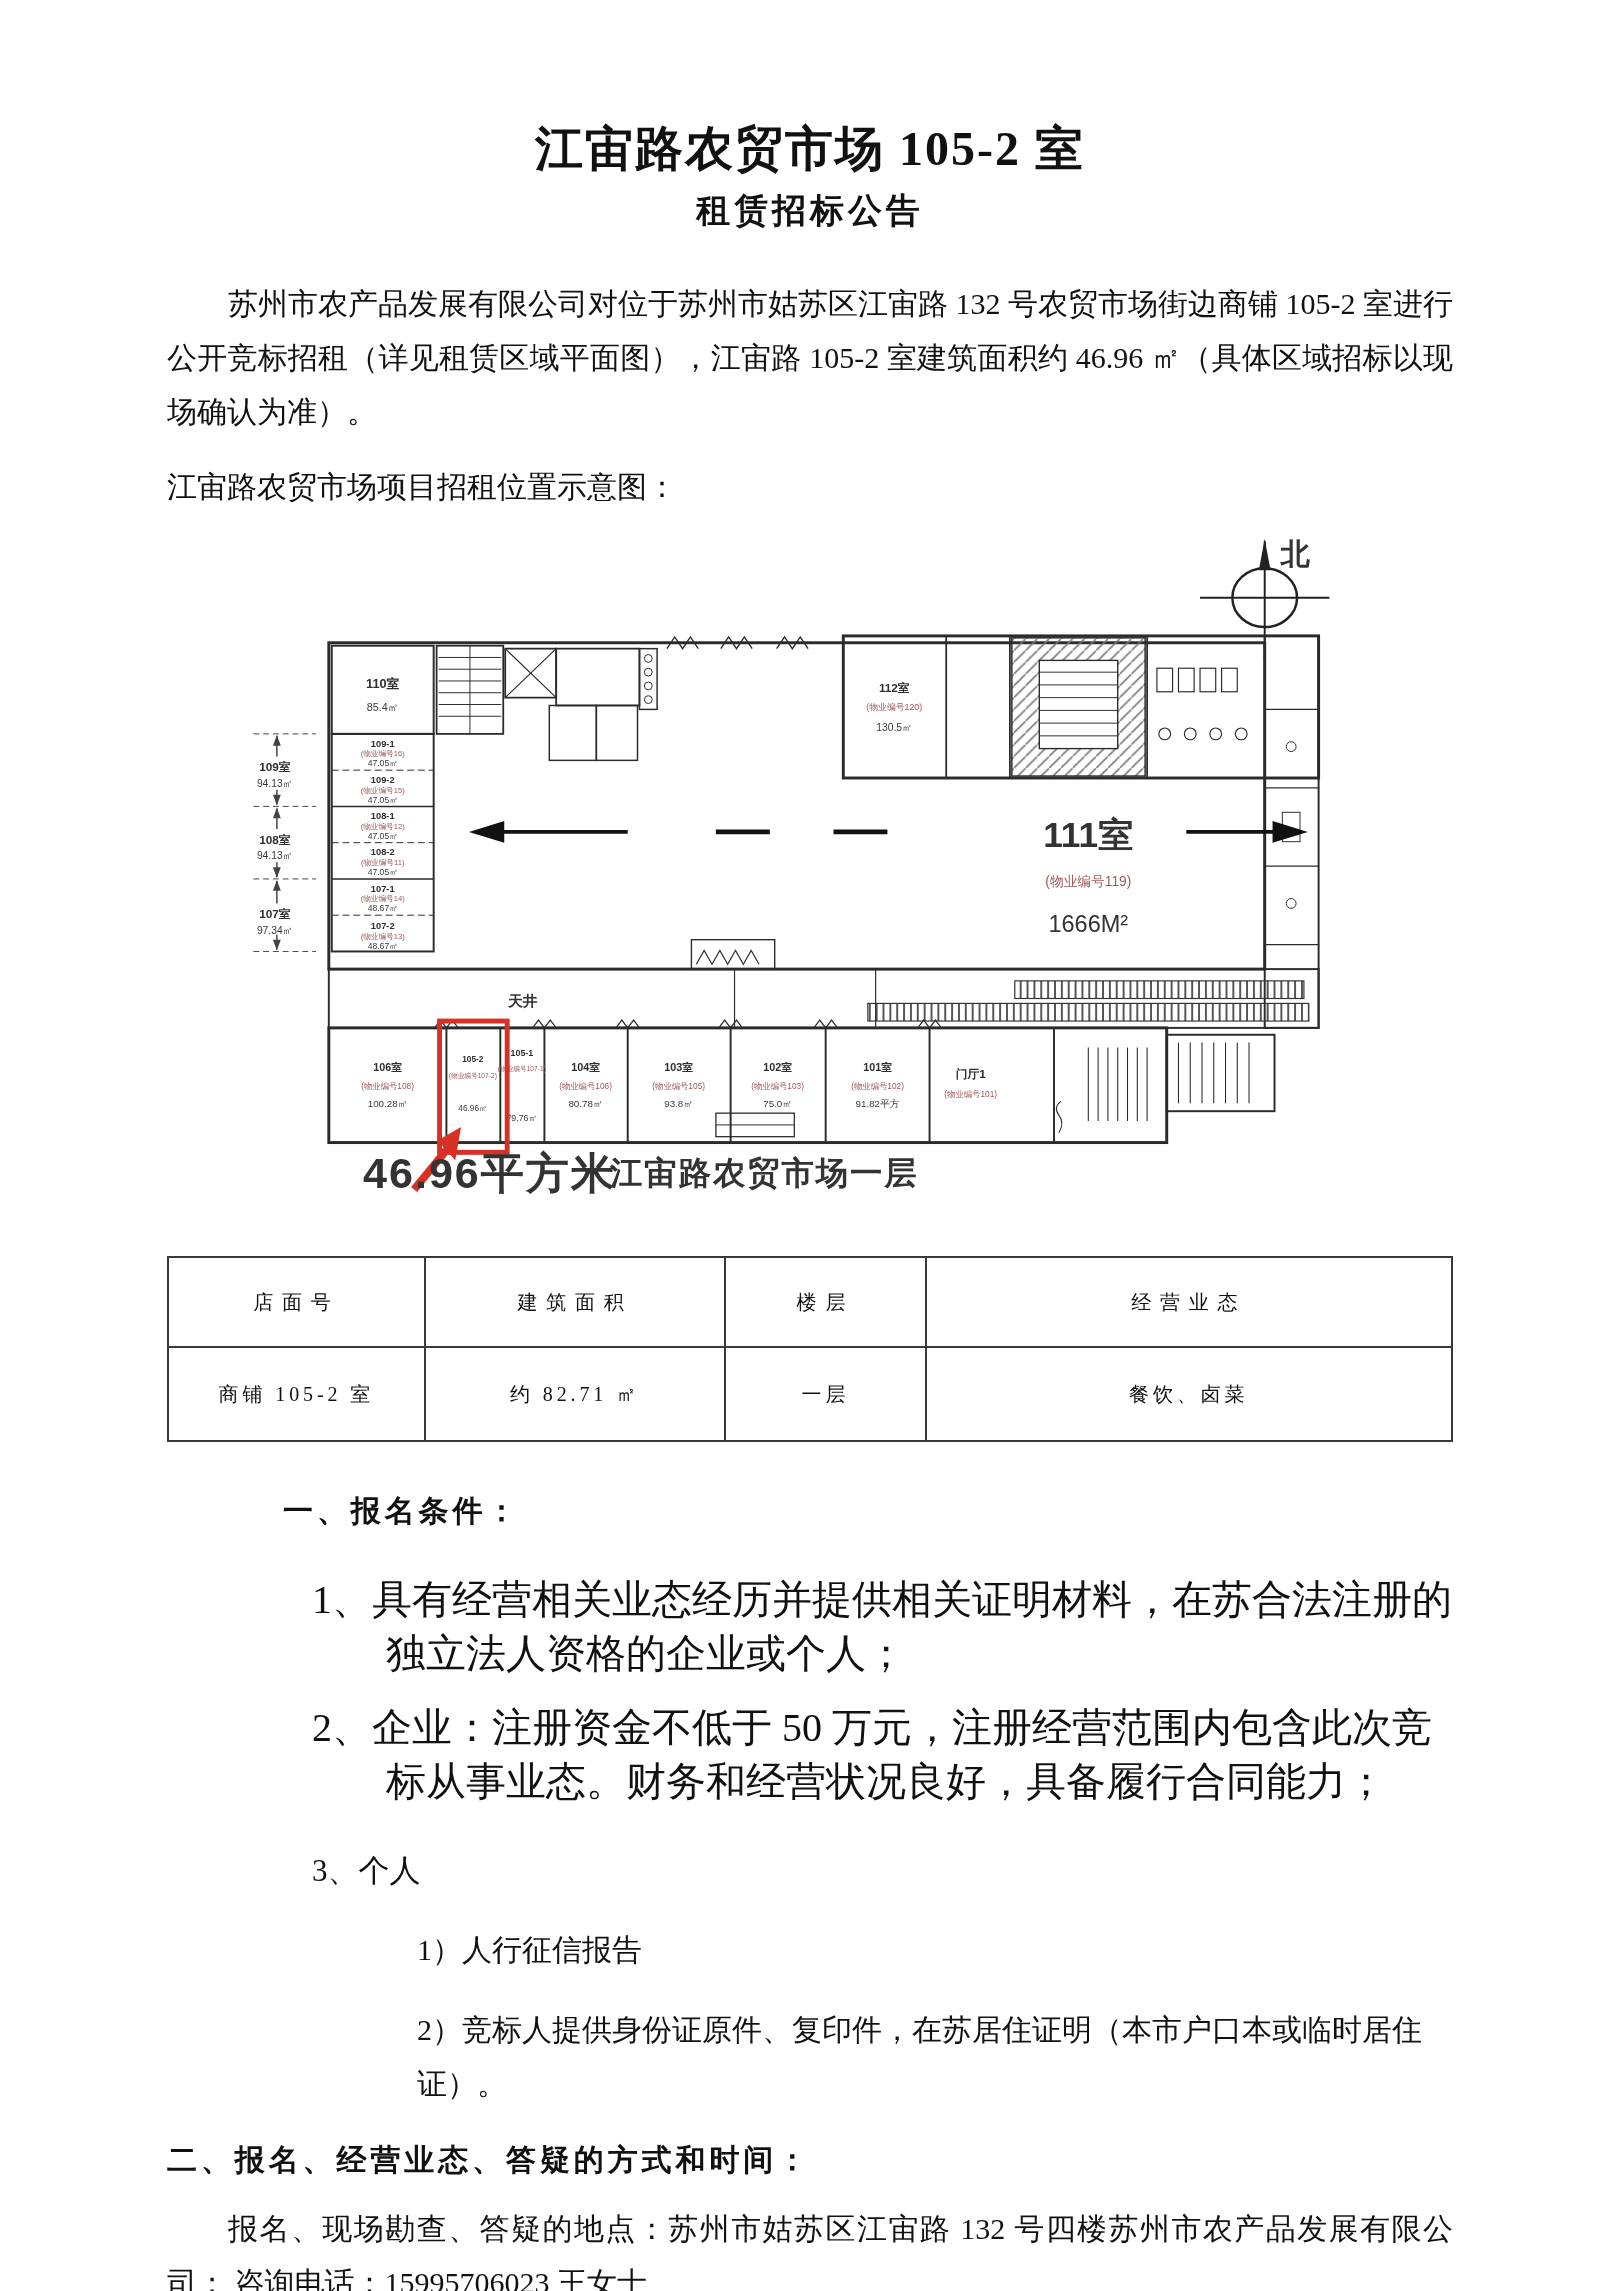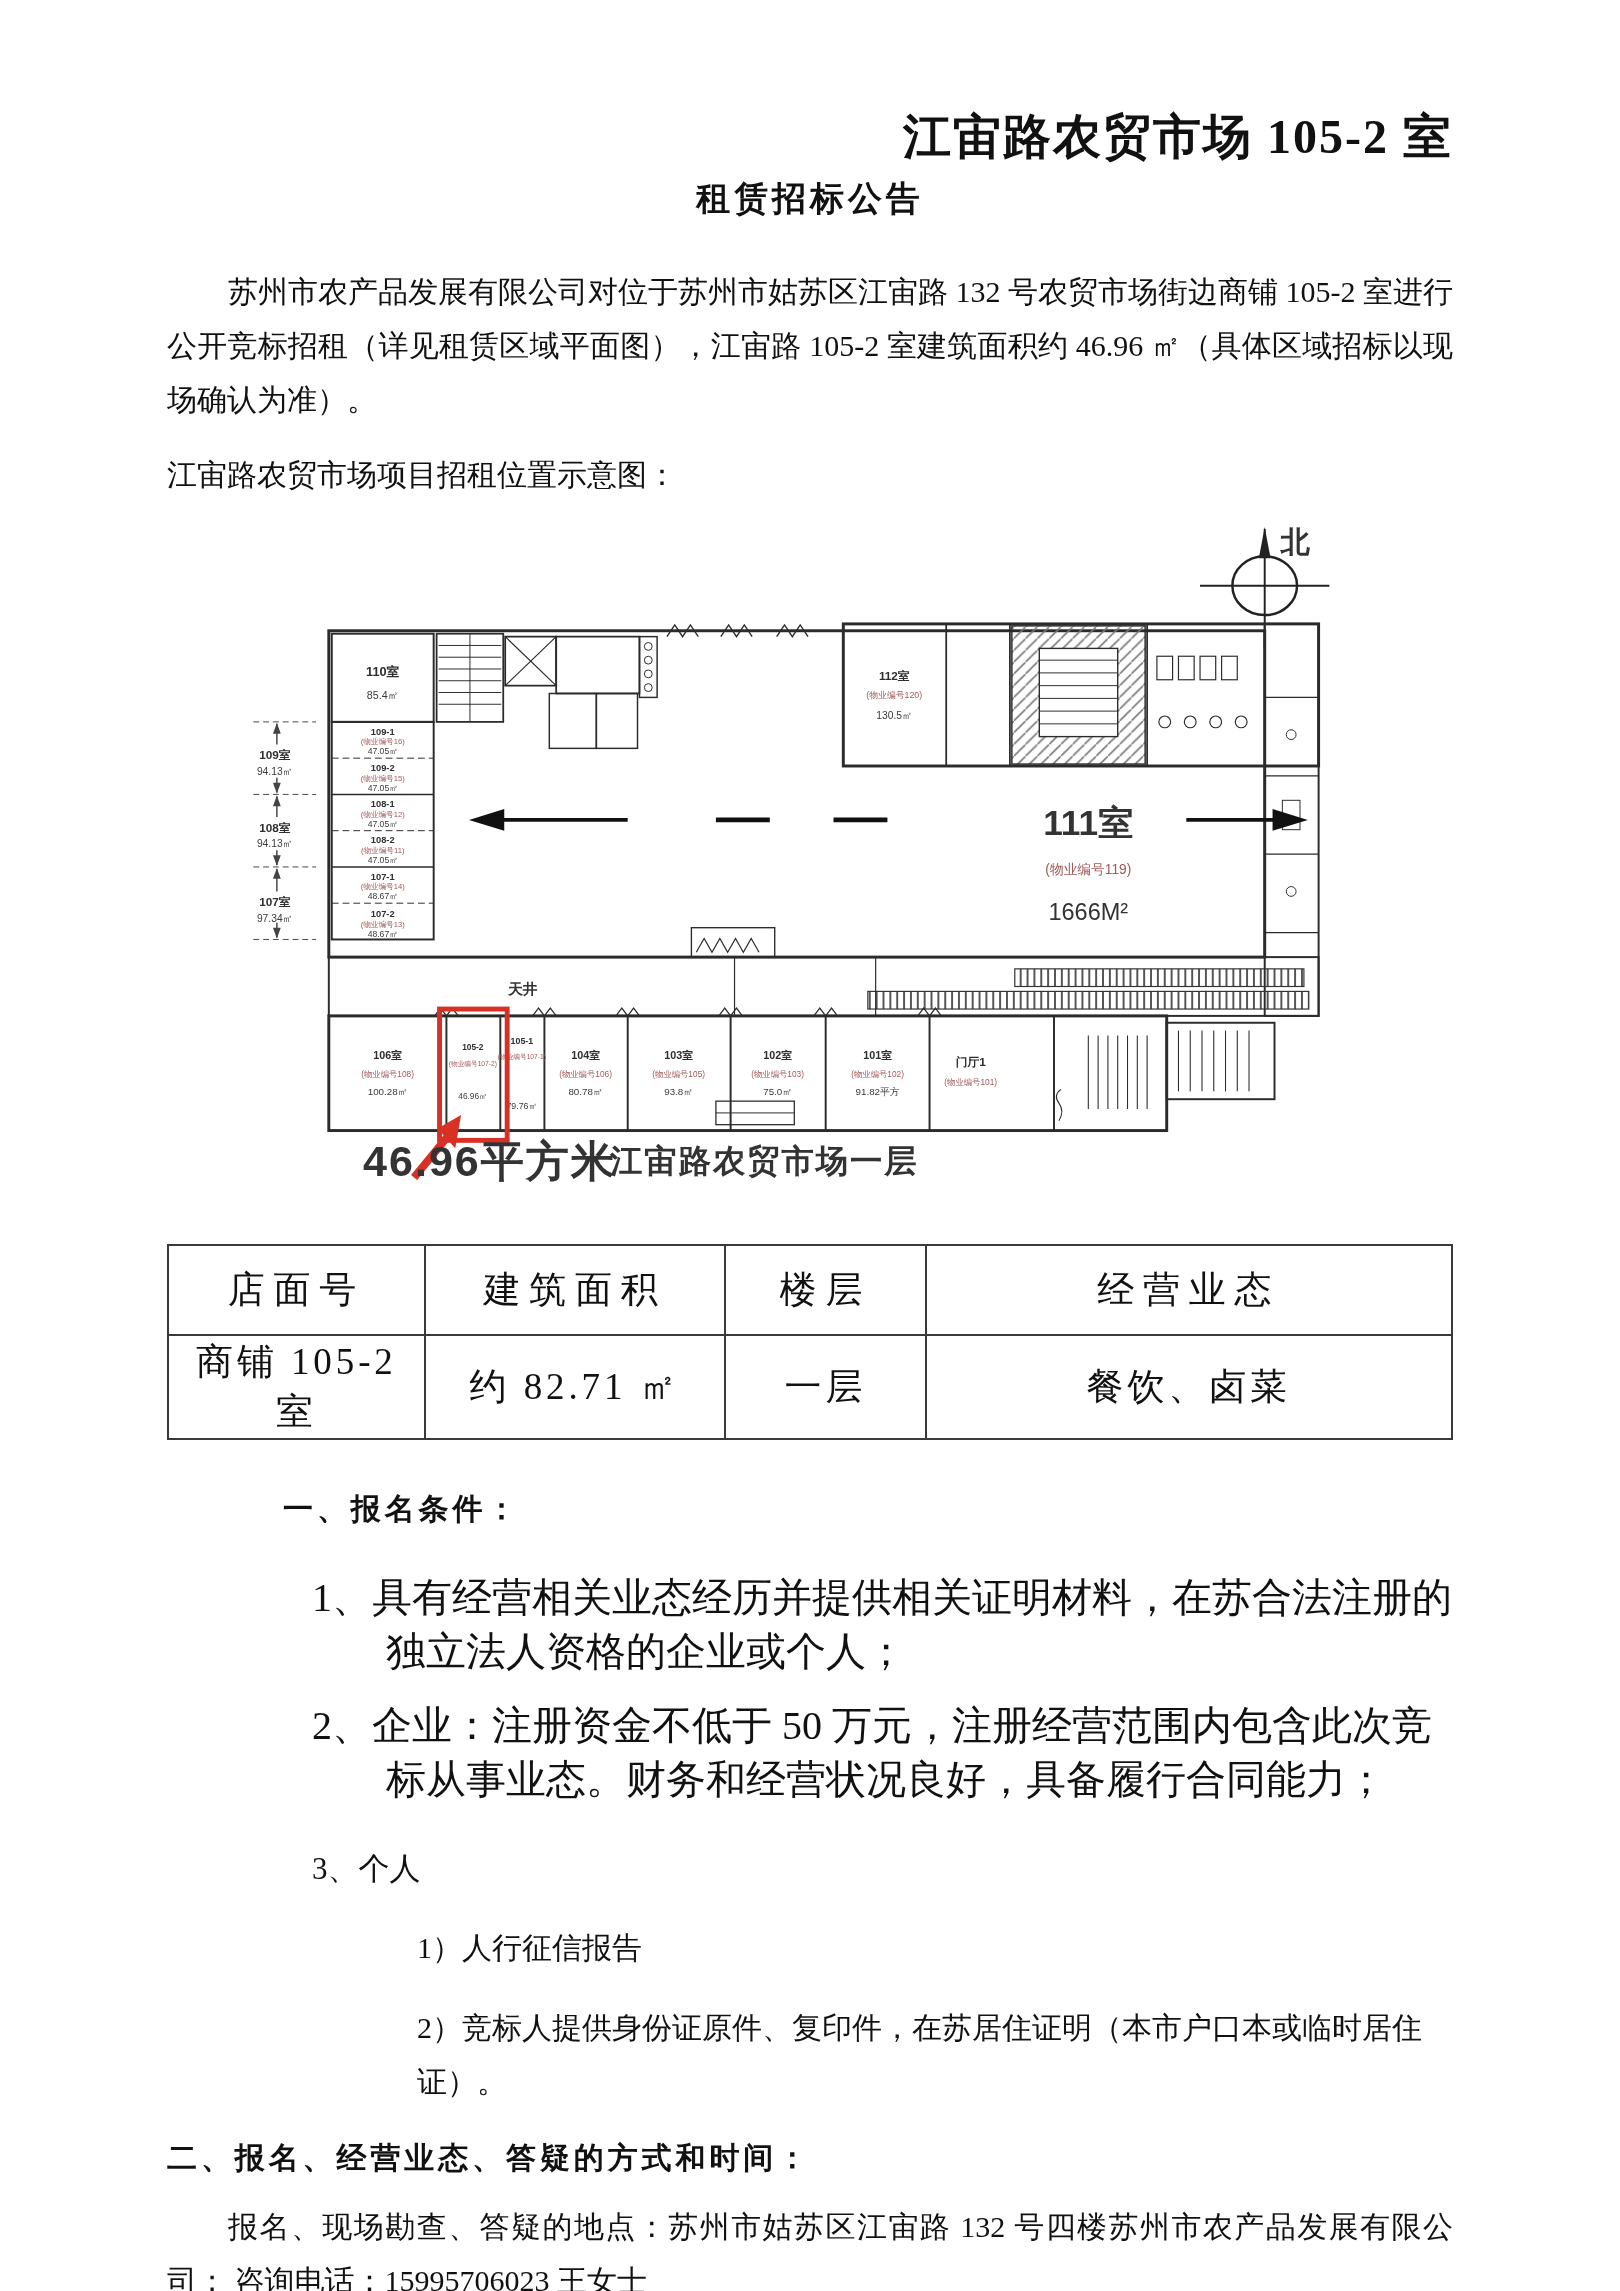--- a/index.html
+++ b/index.html
@@ -1,27 +1,27 @@
 <!DOCTYPE html>
 <html><head>
 <meta charset="utf-8">
 <style>
   html,body{margin:0;padding:0;background:#e8e8e8;}
   .page{
     width:1620px;height:2292px;background:#ffffff;margin:0 auto;position:relative;
     font-family:"Liberation Serif","DejaVu Serif",serif;color:#111;overflow:hidden;
   }
   .content{padding:0 167px;}
-  .title1{margin:0;padding-top:108px;text-align:right;font-size:48px;font-weight:bold;letter-spacing:2px;line-height:1.2;}
+  .title1{margin:12px;padding-top:108px;text-align:center;font-size:48px;font-weight:bold;letter-spacing:2px;line-height:1.2;}
   .title2{margin:13.7px 0 0 0;text-align:center;font-size:34px;font-weight:bold;letter-spacing:3.9px;line-height:1.2;}
   .intro{margin:45px 0 0 0;font-size:30px;line-height:54px;text-align:justify;text-indent:61px;}
   .plan-intro{margin:25.5px 0 0 0;font-size:30px;line-height:43px;}
   .plan-wrap{margin-top:25.5px;position:relative;height:686px;}
   .plan-wrap svg{position:absolute;left:0;top:0;}
-  table.info{border-collapse:collapse;width:100%;margin-top:37px;font-size:37px;}
+  table.info{border-collapse:collapse;width:100%;margin-top:37px;font-size:20px;}
   table.info th,table.info td{border:2px solid #3a3a3a;text-align:center;font-weight:normal;vertical-align:middle;}
   table.info th{height:86px;letter-spacing:8.8px;}
   table.info td{height:90px;letter-spacing:3.9px;}
   .h-bold{font-family:"Liberation Sans","DejaVu Sans",sans-serif;font-weight:bold;font-size:30px;letter-spacing:3.9px;}
   .s1-title{margin:49px 0 0 116px;}
   .cond{margin:41px 0 0 145px;padding-left:74px;text-indent:-74px;font-size:40px;line-height:54px;}
   .cond + .cond{margin-top:19.6px;}
   .cond3{margin:35px 0 0 145px;font-size:31px;line-height:54px;}
   .sub{margin:25.5px 0 0 250px;font-size:30px;line-height:54px;}
   .s2-title{margin:29px 0 0 0;}

